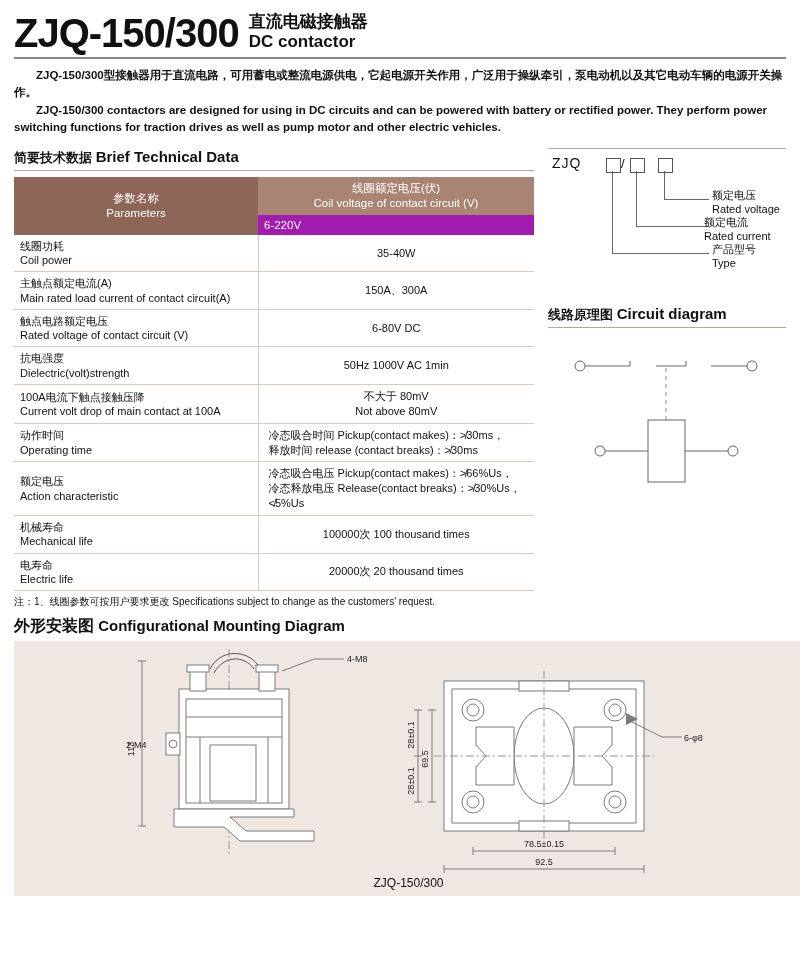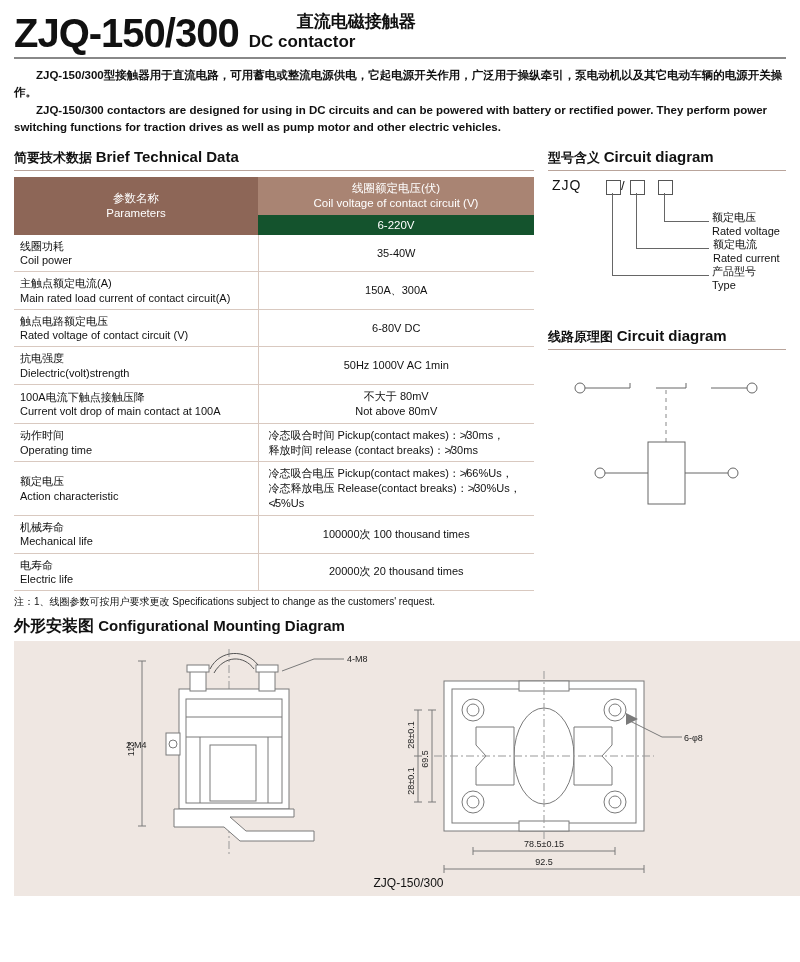--- a/index.html
+++ b/index.html
@@ -37,21 +37,20 @@
     color: #111;
   }
   .title-right {
     margin-left: 10px;
     padding-bottom: 2px;
   }
   .title-cn {
     font-size: 17px;
     font-weight: bold;
     line-height: 1.15;
-    margin-left: 48px;
   }
   .title-en {
     font-size: 17px;
     font-weight: bold;
     line-height: 1.15;
   }
   .header-rule {
     margin: 4px 14px 0 14px;
     border-bottom: 2px solid #888;
   }
@@ -128,23 +127,23 @@
     width: 232px;
   }
   .th-right {
     background: #a98473;
     color: #fff;
     text-align: center;
     font-size: 11.5px;
     line-height: 1.3;
   }
   .th-sub {
-    background: #14532d;
+    background: #a21caf;
     color: #fff;
-    text-align: center;
+    text-align: left;
     font-size: 11.5px;
     padding: 3px 6px;
   }
   td.param {
     line-height: 1.3;
     border-bottom: 1px solid #d9c9c0;
     border-right: 1px solid #d9c9c0;
   }
   td.value {
     text-align: center;
@@ -365,24 +364,20 @@
           </td>
         </tr>
       </tbody>
         </table>
 
       <div class="note">注：1、线圈参数可按用户要求更改  Specifications subject to change as the customers' request.</div>
     </div>
 
     <div class="col-right">
 
-      <div class="sec-title">
-        <span class="cn">型号含义</span>
-        <span class="en">Circuit diagram</span>
-      </div>
       <div class="sec-underline"></div>
 
       <div class="typecode">
         <div class="tc-zjq">ZJQ</div>
         <div class="tc-box" style="left:58px; top:3px;"></div>
         <div class="tc-slash" style="left:73px; top:1px;">/</div>
         <div class="tc-box" style="left:82px; top:3px;"></div>
         <div class="tc-box" style="left:110px; top:3px;"></div>
 
         <div class="vline" style="left:116px; top:16px; height:28px;"></div>
@@ -391,21 +386,21 @@
         <div class="vline" style="left:88px; top:16px; height:55px;"></div>
         <div class="hline" style="left:88px; top:71px; width:73px;"></div>
 
         <div class="vline" style="left:64px; top:16px; height:82px;"></div>
         <div class="hline" style="left:64px; top:98px; width:97px;"></div>
 
         <div class="tc-label" style="left:164px; top:34px;">
           <div>额定电压</div>
           <div>Rated voltage</div>
         </div>
-        <div class="tc-label" style="left:165px; top:61px;">
+        <div class="tc-label" style="left:156px; top:61px;">
           <div>额定电流</div>
           <div>Rated current</div>
         </div>
         <div class="tc-label" style="left:164px; top:88px;">
           <div>产品型号</div>
           <div>Type</div>
         </div>
       </div>
 
       <div class="sec-title">

